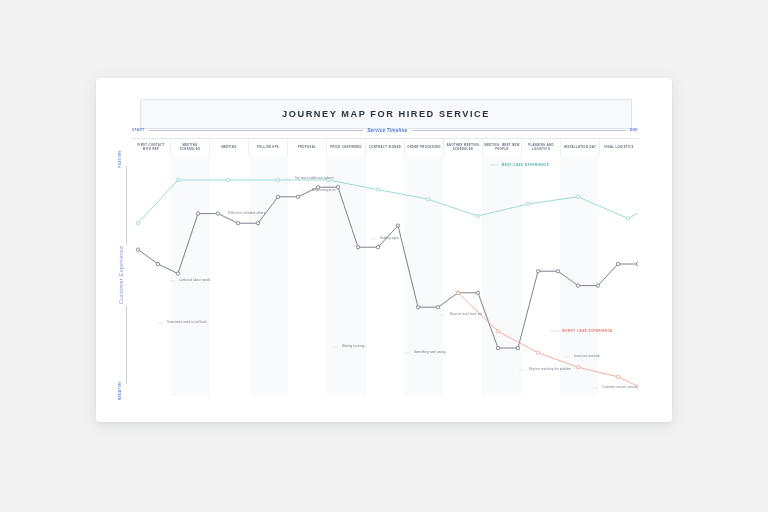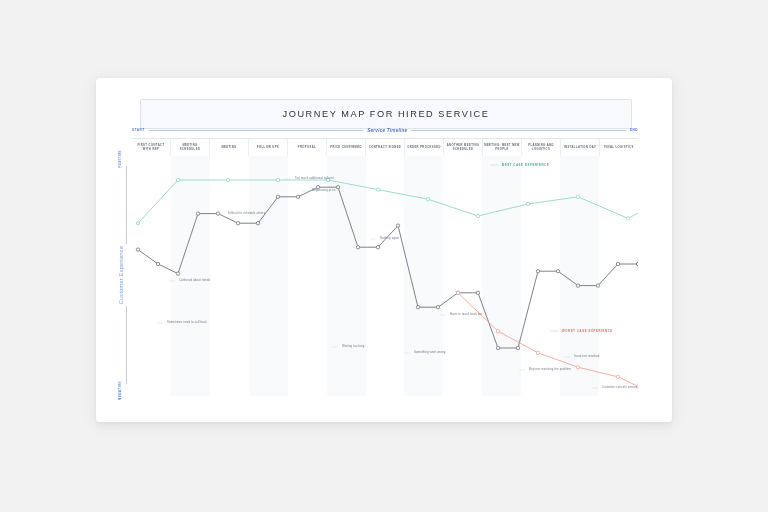--- a/index.html
+++ b/index.html
@@ -17,21 +17,21 @@
     box-shadow:0 3px 14px rgba(120,125,135,.16), 0 1px 3px rgba(120,125,135,.10);
   }
 
   
   #title-plate{
     position:absolute;left:44px;top:21px;width:490px;height:28px;
     border:1px solid #dfe3ea;background:#f7f9fc;border-radius:2px;
     display:flex;align-items:center;justify-content:center;
   }
   #title-text{
-    font-size:9.2px;font-weight:normal;letter-spacing:1.55px;
+    font-size:9.2px;font-weight:bold;letter-spacing:1.55px;
     color:#2b3340;white-space:nowrap;
   }
 
   
   #timeline{
     position:absolute;left:36px;top:46px;width:506px;height:12px;
     display:flex;align-items:center;gap:4px;
   }
   .tl-end{font-size:3.1px;font-weight:bold;letter-spacing:.5px;color:#4a74d6;white-space:nowrap;}
   .tl-rule{flex:1;height:1px;background:#b9c6e6;}

